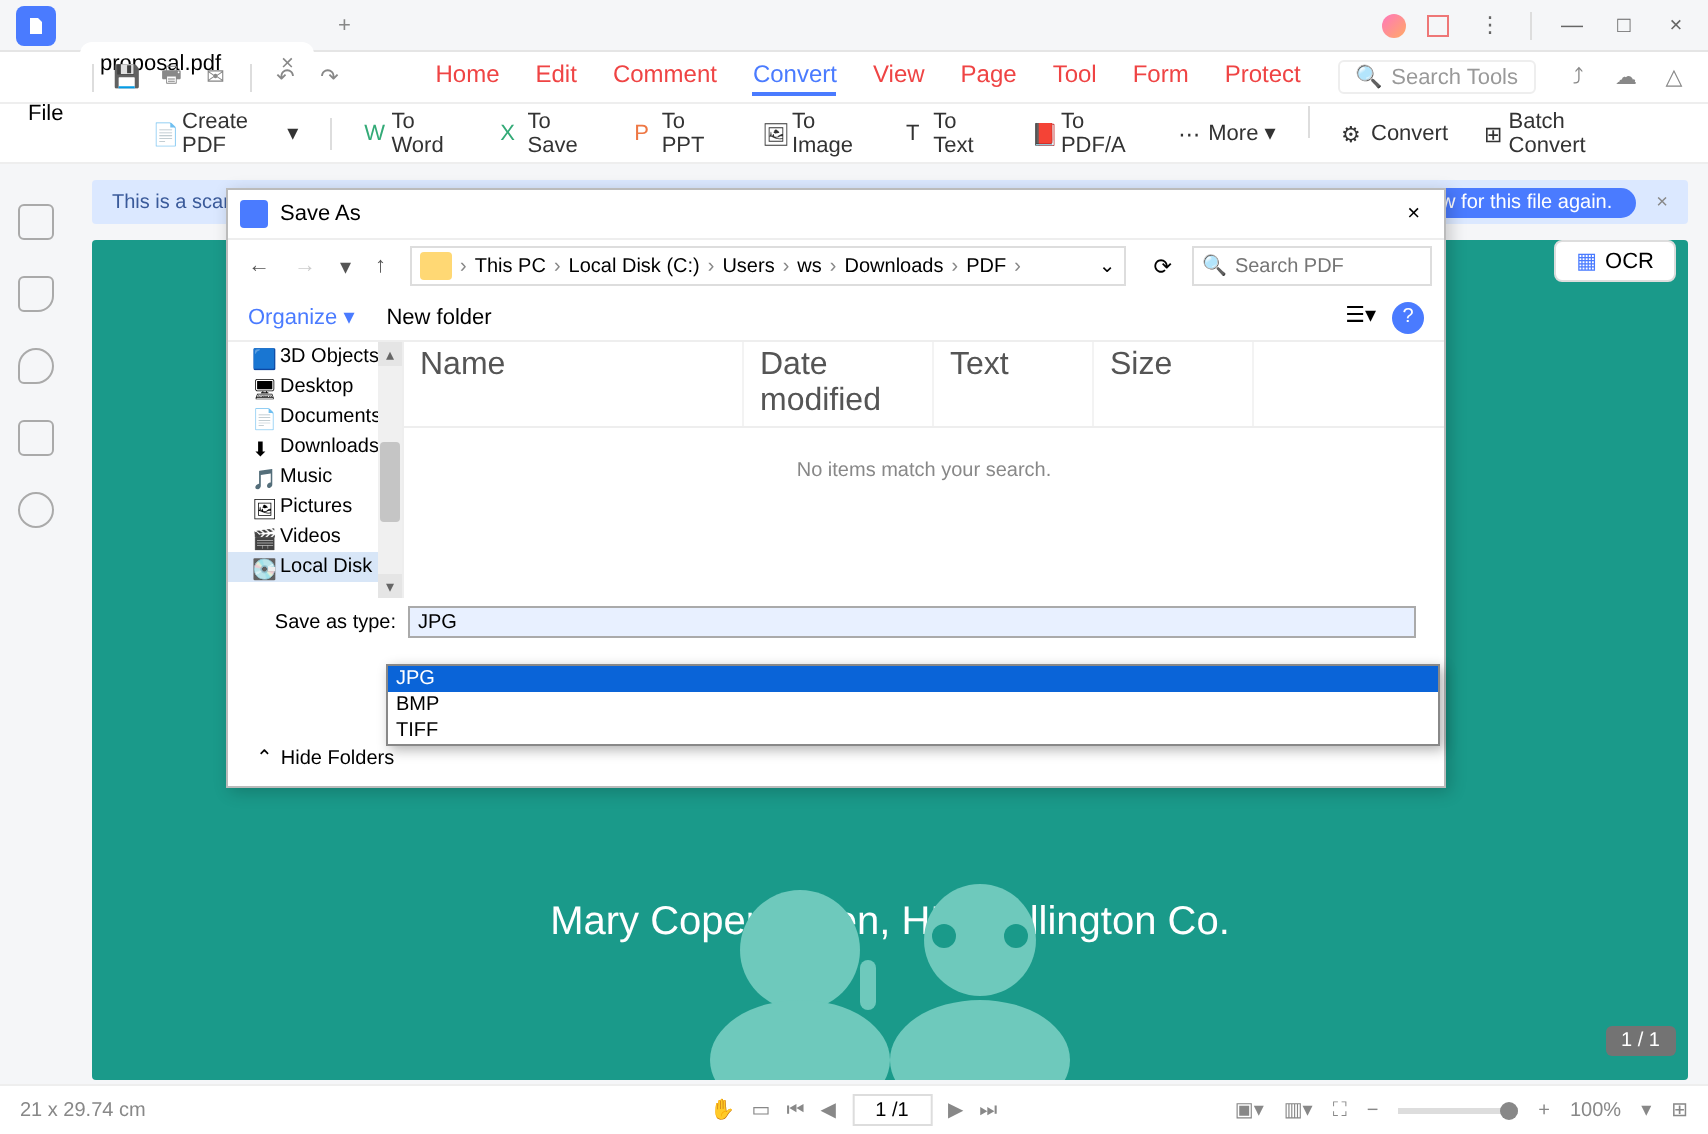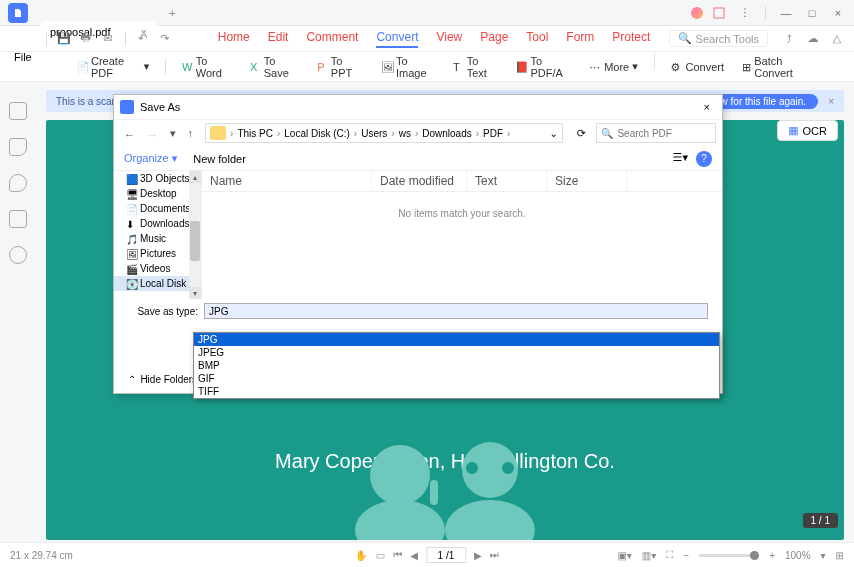--- a/index.html
+++ b/index.html
@@ -40,21 +40,21 @@
 .doc-area { flex:1; padding: 8px 10px; position:relative; }
 .ocr-banner { background: #dbe8ff; height: 22px; display:flex; align-items:center; padding:0 10px; font-size: 10px; color:#555; border-radius: 2px; }
 .ocr-banner .msg { color:#3a5a9a; }
 .ocr-pill { margin-left:auto; background:#4a7bff; color:#fff; padding:2px 16px; border-radius:10px; font-size:10px; cursor:pointer; }
 .ocr-pill2 { background:#4a7bff; color:#fff; padding:2px 12px; border-radius:10px; font-size:10px; margin-left:6px; cursor:pointer; }
 .ocr-x { margin-left: 10px; color:#888; cursor:pointer; }
 .doc-page { margin-top: 8px; background:#1a9a8a; height: 420px; border-radius: 2px; position:relative; overflow:hidden; }
 .doc-title { position:absolute; top:330px; width:100%; text-align:center; color:#fff; font-size:20px; }
 .illust { position:absolute; bottom:0; left:50%; transform:translateX(-50%); width:260px; height:120px; }
 .ocr-floating { position:absolute; top:38px; right:16px; background:#fff; border:1px solid #ddd; border-radius:4px; padding:3px 10px; font-size:11px; cursor:pointer; display:flex; align-items:center; gap:4px; }
-.page-badge { position:absolute; bottom:14px; right:16px; background:#404040; color:#fff; font-size:10px; padding:2px 8px; border-radius:3px; }
+.page-badge { position:absolute; bottom:14px; right:16px; background:#737373; color:#fff; font-size:10px; padding:2px 8px; border-radius:3px; }
 
 
 .statusbar { height: 25px; display:flex; align-items:center; padding:0 10px; background:#fff; border-top:1px solid #eee; font-size:10px; color:#888; }
 .status-center { position:absolute; left:50%; transform:translateX(-50%); display:flex; align-items:center; gap:8px; }
 .page-input { width:40px; height:16px; border:1px solid #ddd; text-align:center; font-size:10px; }
 .status-right { margin-left:auto; display:flex; align-items:center; gap:10px; }
 .zoom-slider { width:60px; height:3px; background:#ddd; position:relative; }
 .zoom-thumb { position:absolute; right:0; top:-3px; width:9px; height:9px; border-radius:50%; background:#888; }
 
 
@@ -80,21 +80,21 @@
 .dlg-body { display:flex; height:128px; }
 .tree { width:88px; border-right:1px solid #eee; overflow:hidden; font-size:10px; position:relative; }
 .tree-item { display:flex; align-items:center; gap:4px; padding:1px 4px 1px 12px; cursor:pointer; height:15px; white-space:nowrap; }
 .tree-item.selected { background:#d8e6f7; }
 .tree-ico { width:10px; height:10px; display:inline-block; }
 .scroll-track { position:absolute; right:0; top:0; bottom:0; width:12px; background:#f0f0f0; }
 .scroll-thumb { position:absolute; right:1px; top:50px; width:10px; height:40px; background:#c5c5c5; border-radius:2px; }
 .scroll-arrow { position:absolute; width:12px; height:12px; background:#e5e5e5; display:flex; align-items:center; justify-content:center; font-size:8px; color:#666; }
 
 .file-list { flex:1; }
-.fl-header { display:flex; border-bottom:1px solid #eee; font-size:12px; color:#555; }
+.fl-header { display:flex; border-bottom:1px solid #eee; font-size:16px; color:#555; }
 .fl-col { padding:3px 8px; border-right:1px solid #f3f3f3; }
 .fl-empty { text-align:center; color:#888; font-size:10px; padding:16px 0; }
 
 .dlg-fields { padding:4px 14px; font-size:10px; }
 .field-row { display:flex; align-items:center; margin-bottom:2px; }
 .field-label { width:76px; text-align:right; padding-right:6px; }
 .field-input { flex:1; border:1px solid #aaa; height:16px; padding:0 4px; font-size:10px; }
 
 .type-dropdown { position:absolute; top:332px; left:193px; width:527px; background:#fff; border:1px solid #888; box-shadow:2px 2px 6px rgba(0,0,0,.3); font-size:10px; z-index:10; }
 .type-item { padding:1px 4px; cursor:pointer; }
@@ -356,17 +356,15 @@
     </div>
   </div>
   <div class="hide-folders">
     <span>⌃</span>
     <span>Hide Folders</span>
   </div>
 </div>
 
 <div class="type-dropdown" id="type-dropdown">
     <div class="type-item sel">JPG</div>
-    <div class="type-item">JPEG</div>
     <div class="type-item">BMP</div>
-    <div class="type-item">GIF</div>
     <div class="type-item">TIFF</div>
   </div>
 
 </body></html>

